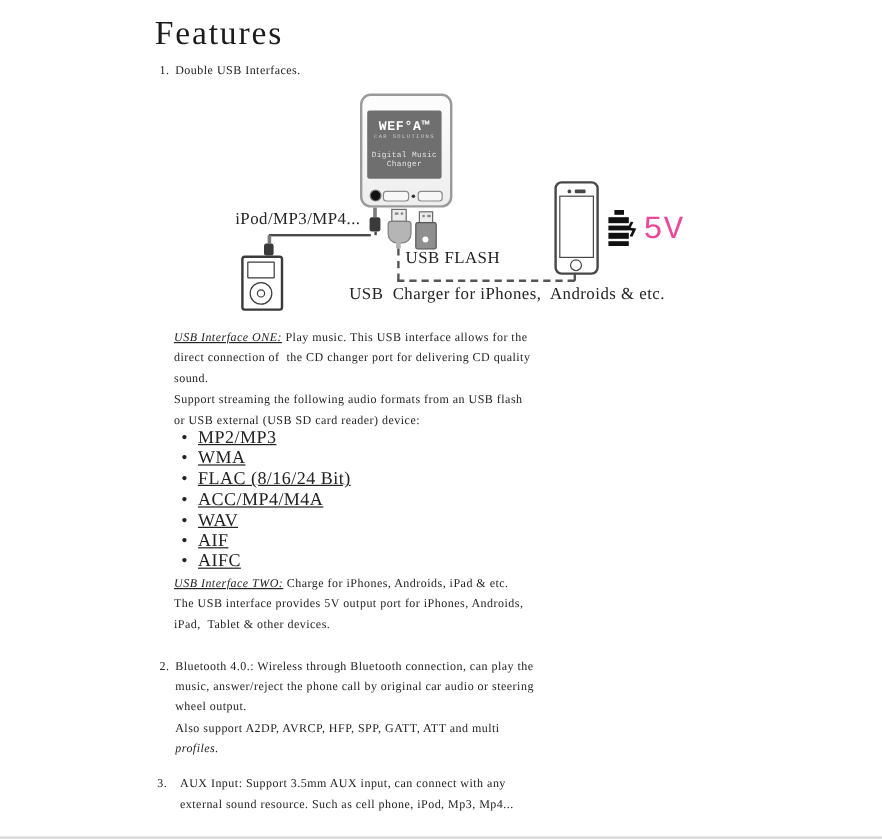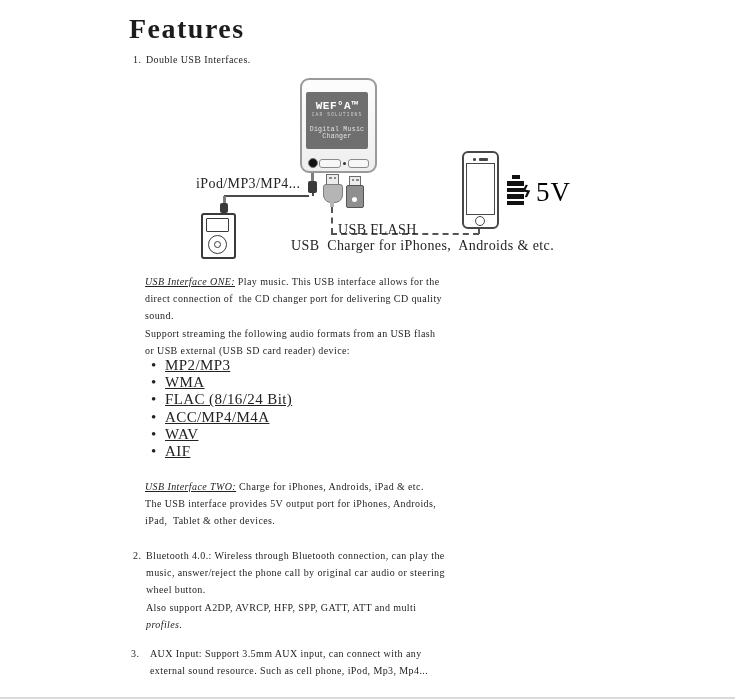--- a/index.html
+++ b/index.html
@@ -4,21 +4,21 @@
 <style>
   html,body{margin:0;padding:0;}
   body{
     width:735px;height:700px;position:relative;overflow:hidden;
     background:#ffffff;color:#222;
     font-family:"Liberation Serif","DejaVu Serif",serif;
   }
   .abs{position:absolute;}
   .t{white-space:pre;letter-spacing:.4px;}
   .page-title{
-    left:129px;top:12px;font-size:28px;font-weight:bold;
+    left:129px;top:12px;font-size:28px;font-weight:normal;
     letter-spacing:1.5px;color:#1c1c1c;line-height:33px;
   }
   .body-line{font-size:10px;height:17.2px;line-height:17.2px;color:#242424;}
   .lead{font-style:italic;text-decoration:underline;}
   .num{display:inline-block;}
   
   .wefa-device{
     left:300px;top:78px;width:73px;height:91px;
     border:2px solid #9a9a9a;border-radius:9px;
     background:linear-gradient(#fdfdfd,#eeeeee);
@@ -53,21 +53,21 @@
   .iphone{left:462px;top:151px;width:33px;height:74px;border:2px solid #474747;border-radius:6px;background:#fff;}
   .iphone-cam{position:absolute;left:9px;top:5px;width:2.5px;height:2.5px;background:#474747;border-radius:50%;}
   .iphone-speaker{position:absolute;left:15px;top:5px;width:9px;height:2.5px;background:#474747;border-radius:1px;}
   .iphone-screen{position:absolute;left:1.5px;top:10px;width:27px;height:50px;border:1.5px solid #474747;}
   .iphone-home{position:absolute;left:11px;top:63px;width:8px;height:8px;border:1.5px solid #474747;border-radius:50%;}
   .battery{left:507px;top:175px;width:17px;}
   .batt-cap{width:8px;height:4px;background:#111;margin:0 auto 2px;}
   .batt-bar{width:17px;height:4.5px;background:#111;margin-bottom:2px;}
   .bolt{left:521px;top:182px;font-size:16px;font-weight:bold;color:#111;
     font-family:"DejaVu Sans",sans-serif;transform:rotate(8deg);}
-  .voltage{left:536px;top:177px;font-size:27px;color:#000000;letter-spacing:1px;}
+  .voltage{left:536px;top:177px;font-size:27px;color:#ec4899;letter-spacing:1px;font-family:Liberation Mono, monospace;}
   .diag-label{font-size:14px;color:#242424;}
   .bullets{list-style:none;margin:0;padding:0;}
   .bullets li{position:relative;padding-left:31px;font-size:15px;height:17.2px;line-height:17.2px;}
   .bullets li::before{content:"\2022";position:absolute;left:17px;font-size:15px;}
   .bottom-rule{left:0;top:697px;width:735px;height:2px;background:#d9d9d9;}
 </style>
 </head>
 <body>
 
 <div class="abs page-title t">Features</div>
@@ -116,21 +116,21 @@
 <div class="abs dashed-v" style="left:478px;top:227px;height:7px;"></div>
 
 <div class="abs usb-tip" style="left:349px;top:176px;width:10px;height:9px;">
   <i style="left:1.5px;"></i>
     <i style="right:1.5px;"></i>
 </div>
 <div class="abs flash-body" style="left:346px;top:185px;width:16px;height:21px;">
   <div class="flash-hole"></div>
 </div>
 
-<div class="abs diag-label t" style="left:338px;top:222px;">USB FLASH</div>
+<div class="abs diag-label t" style="left:338px;top:208px;">USB FLASH</div>
 <div class="abs diag-label t" style="left:291px;top:238px;">USB  Charger for iPhones,  Androids &amp; etc.</div>
 
 <div class="abs iphone">
   <div class="iphone-cam"></div>
   <div class="iphone-speaker"></div>
   <div class="iphone-screen"></div>
   <div class="iphone-home"></div>
 </div>
 
 <div class="abs battery">
@@ -151,32 +151,33 @@
   <div class="body-line t">or USB external (USB SD card reader) device:</div>
 </div>
 
 <ul class="abs bullets" style="left:134px;top:357px;text-decoration:underline;">
   <li class="t">MP2/MP3</li>
   <li class="t">WMA</li>
   <li class="t">FLAC (8/16/24 Bit)</li>
   <li class="t">ACC/MP4/M4A</li>
   <li class="t">WAV</li>
   <li class="t">AIF</li>
+  <li class="t">AIFC</li>
 </ul>
 
 <div class="abs" style="left:145px;top:478px;">
   <div class="body-line t"><span class="lead">USB Interface TWO:</span><span> Charge for iPhones, Androids, iPad &amp; etc.</span></div>
   <div class="body-line t">The USB interface provides 5V output port for iPhones, Androids,</div>
   <div class="body-line t">iPad,  Tablet &amp; other devices.</div>
 </div>
 
 <div class="abs" style="left:133px;top:547px;">
   <div class="body-line t"><span class="num" style="width:13px;">2.</span><span>Bluetooth 4.0.: Wireless through Bluetooth connection, can play the</span></div>
   <div class="body-line t" style="margin-left:13px;">music, answer/reject the phone call by original car audio or steering</div>
-  <div class="body-line t" style="margin-left:13px;">wheel button.</div>
+  <div class="body-line t" style="margin-left:13px;">wheel output.</div>
   <div class="body-line t" style="margin-left:13px;">Also support A2DP, AVRCP, HFP, SPP, GATT, ATT and multi</div>
   <div class="body-line t" style="margin-left:13px;font-style:italic;">profiles.</div>
 </div>
 
 <div class="abs" style="left:131px;top:645px;">
   <div class="body-line t"><span class="num" style="width:19px;">3.</span><span>AUX Input: Support 3.5mm AUX input, can connect with any</span></div>
   <div class="body-line t" style="margin-left:19px;">external sound resource. Such as cell phone, iPod, Mp3, Mp4...</div>
 </div>
 
 <div class="abs bottom-rule"></div>

